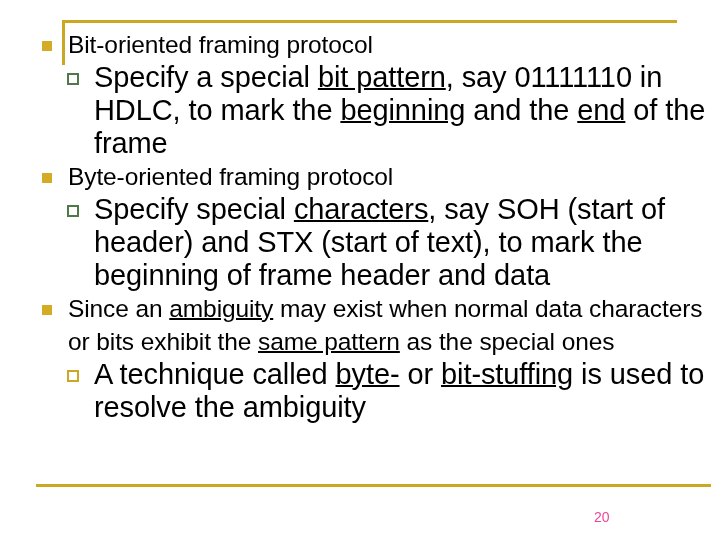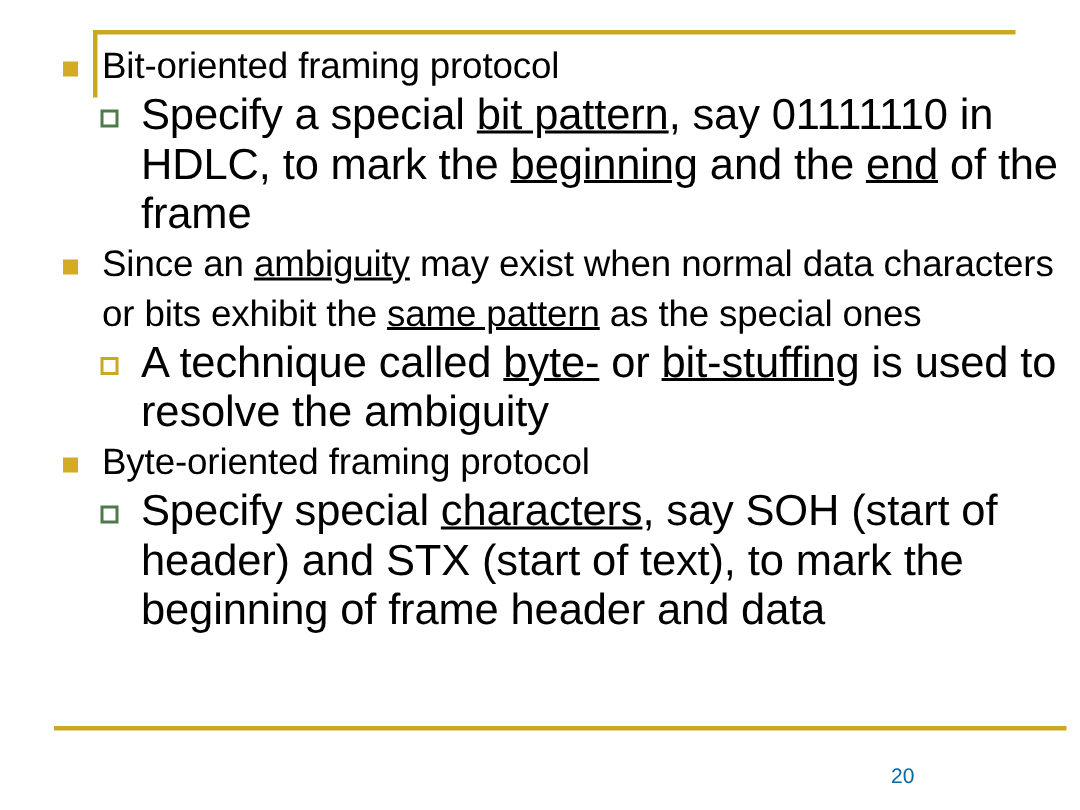--- a/index.html
+++ b/index.html
@@ -122,21 +122,21 @@
     text-decoration: underline;
     text-underline-offset: 1px;
   }
 
   .pagenum {
     position: absolute;
     left: 594px;
     top: 509px;
     font-size: 14px;
     line-height: 16px;
-    color: #0369a1;
+    color: #ec4899;
   }
 </style>
 </head>
 <body>
 
 <div id="slide">
 
   <div class="rule-top" style="background: rgb(201, 169, 33);"></div>
   <div class="rule-left" style="background: rgb(201, 169, 33);"></div>
   <div class="rule-bottom" style="background: rgb(201, 169, 33);"></div>
@@ -150,36 +150,36 @@
         <ul class="lvl2 sub-indent">
           <li class="l2">
             <span class="bullet2" style="border-color: rgb(78, 122, 74);"></span>
             <span class="l2text"><span>Specify a special </span><u class="ul">bit pattern</u><span>, say 01111110 in HDLC, to mark the </span><u class="ul">beginning</u><span> and the </span><u class="ul">end</u><span> of the frame</span></span>
           </li>
         </ul>
       </li>
 
       <li class="l1">
         <span class="bullet1" style="background: rgb(212, 171, 36);"></span>
-        <span class="l1text"><span>Since an </span><u class="ul">ambiguity</u><span> may exist when normal data characters or bits exhibit the </span><u class="ul">same pattern</u><span> as the special ones</span></span>
+        <span class="l1text">Byte-oriented framing protocol</span>
         <ul class="lvl2 sub-indent">
           <li class="l2">
-            <span class="bullet2 gold" style="border-color: rgb(201, 169, 33);"></span>
-            <span class="l2text"><span>A technique called </span><u class="ul">byte-</u><span> or </span><u class="ul">bit-stuffing</u><span> is used to resolve the ambiguity</span></span>
+            <span class="bullet2" style="border-color: rgb(78, 122, 74);"></span>
+            <span class="l2text"><span>Specify special </span><u class="ul">characters</u><span>, say SOH (start of header) and STX (start of text), to mark the beginning of frame header and data</span></span>
           </li>
         </ul>
       </li>
 
       <li class="l1">
         <span class="bullet1" style="background: rgb(212, 171, 36);"></span>
-        <span class="l1text">Byte-oriented framing protocol</span>
+        <span class="l1text"><span>Since an </span><u class="ul">ambiguity</u><span> may exist when normal data characters or bits exhibit the </span><u class="ul">same pattern</u><span> as the special ones</span></span>
         <ul class="lvl2 sub-indent">
           <li class="l2">
-            <span class="bullet2" style="border-color: rgb(78, 122, 74);"></span>
-            <span class="l2text"><span>Specify special </span><u class="ul">characters</u><span>, say SOH (start of header) and STX (start of text), to mark the beginning of frame header and data</span></span>
+            <span class="bullet2 gold" style="border-color: rgb(201, 169, 33);"></span>
+            <span class="l2text"><span>A technique called </span><u class="ul">byte-</u><span> or </span><u class="ul">bit-stuffing</u><span> is used to resolve the ambiguity</span></span>
           </li>
         </ul>
       </li>
 
     </ul>
   </div>
 
   <div class="pagenum">20</div>
 
 </div>

